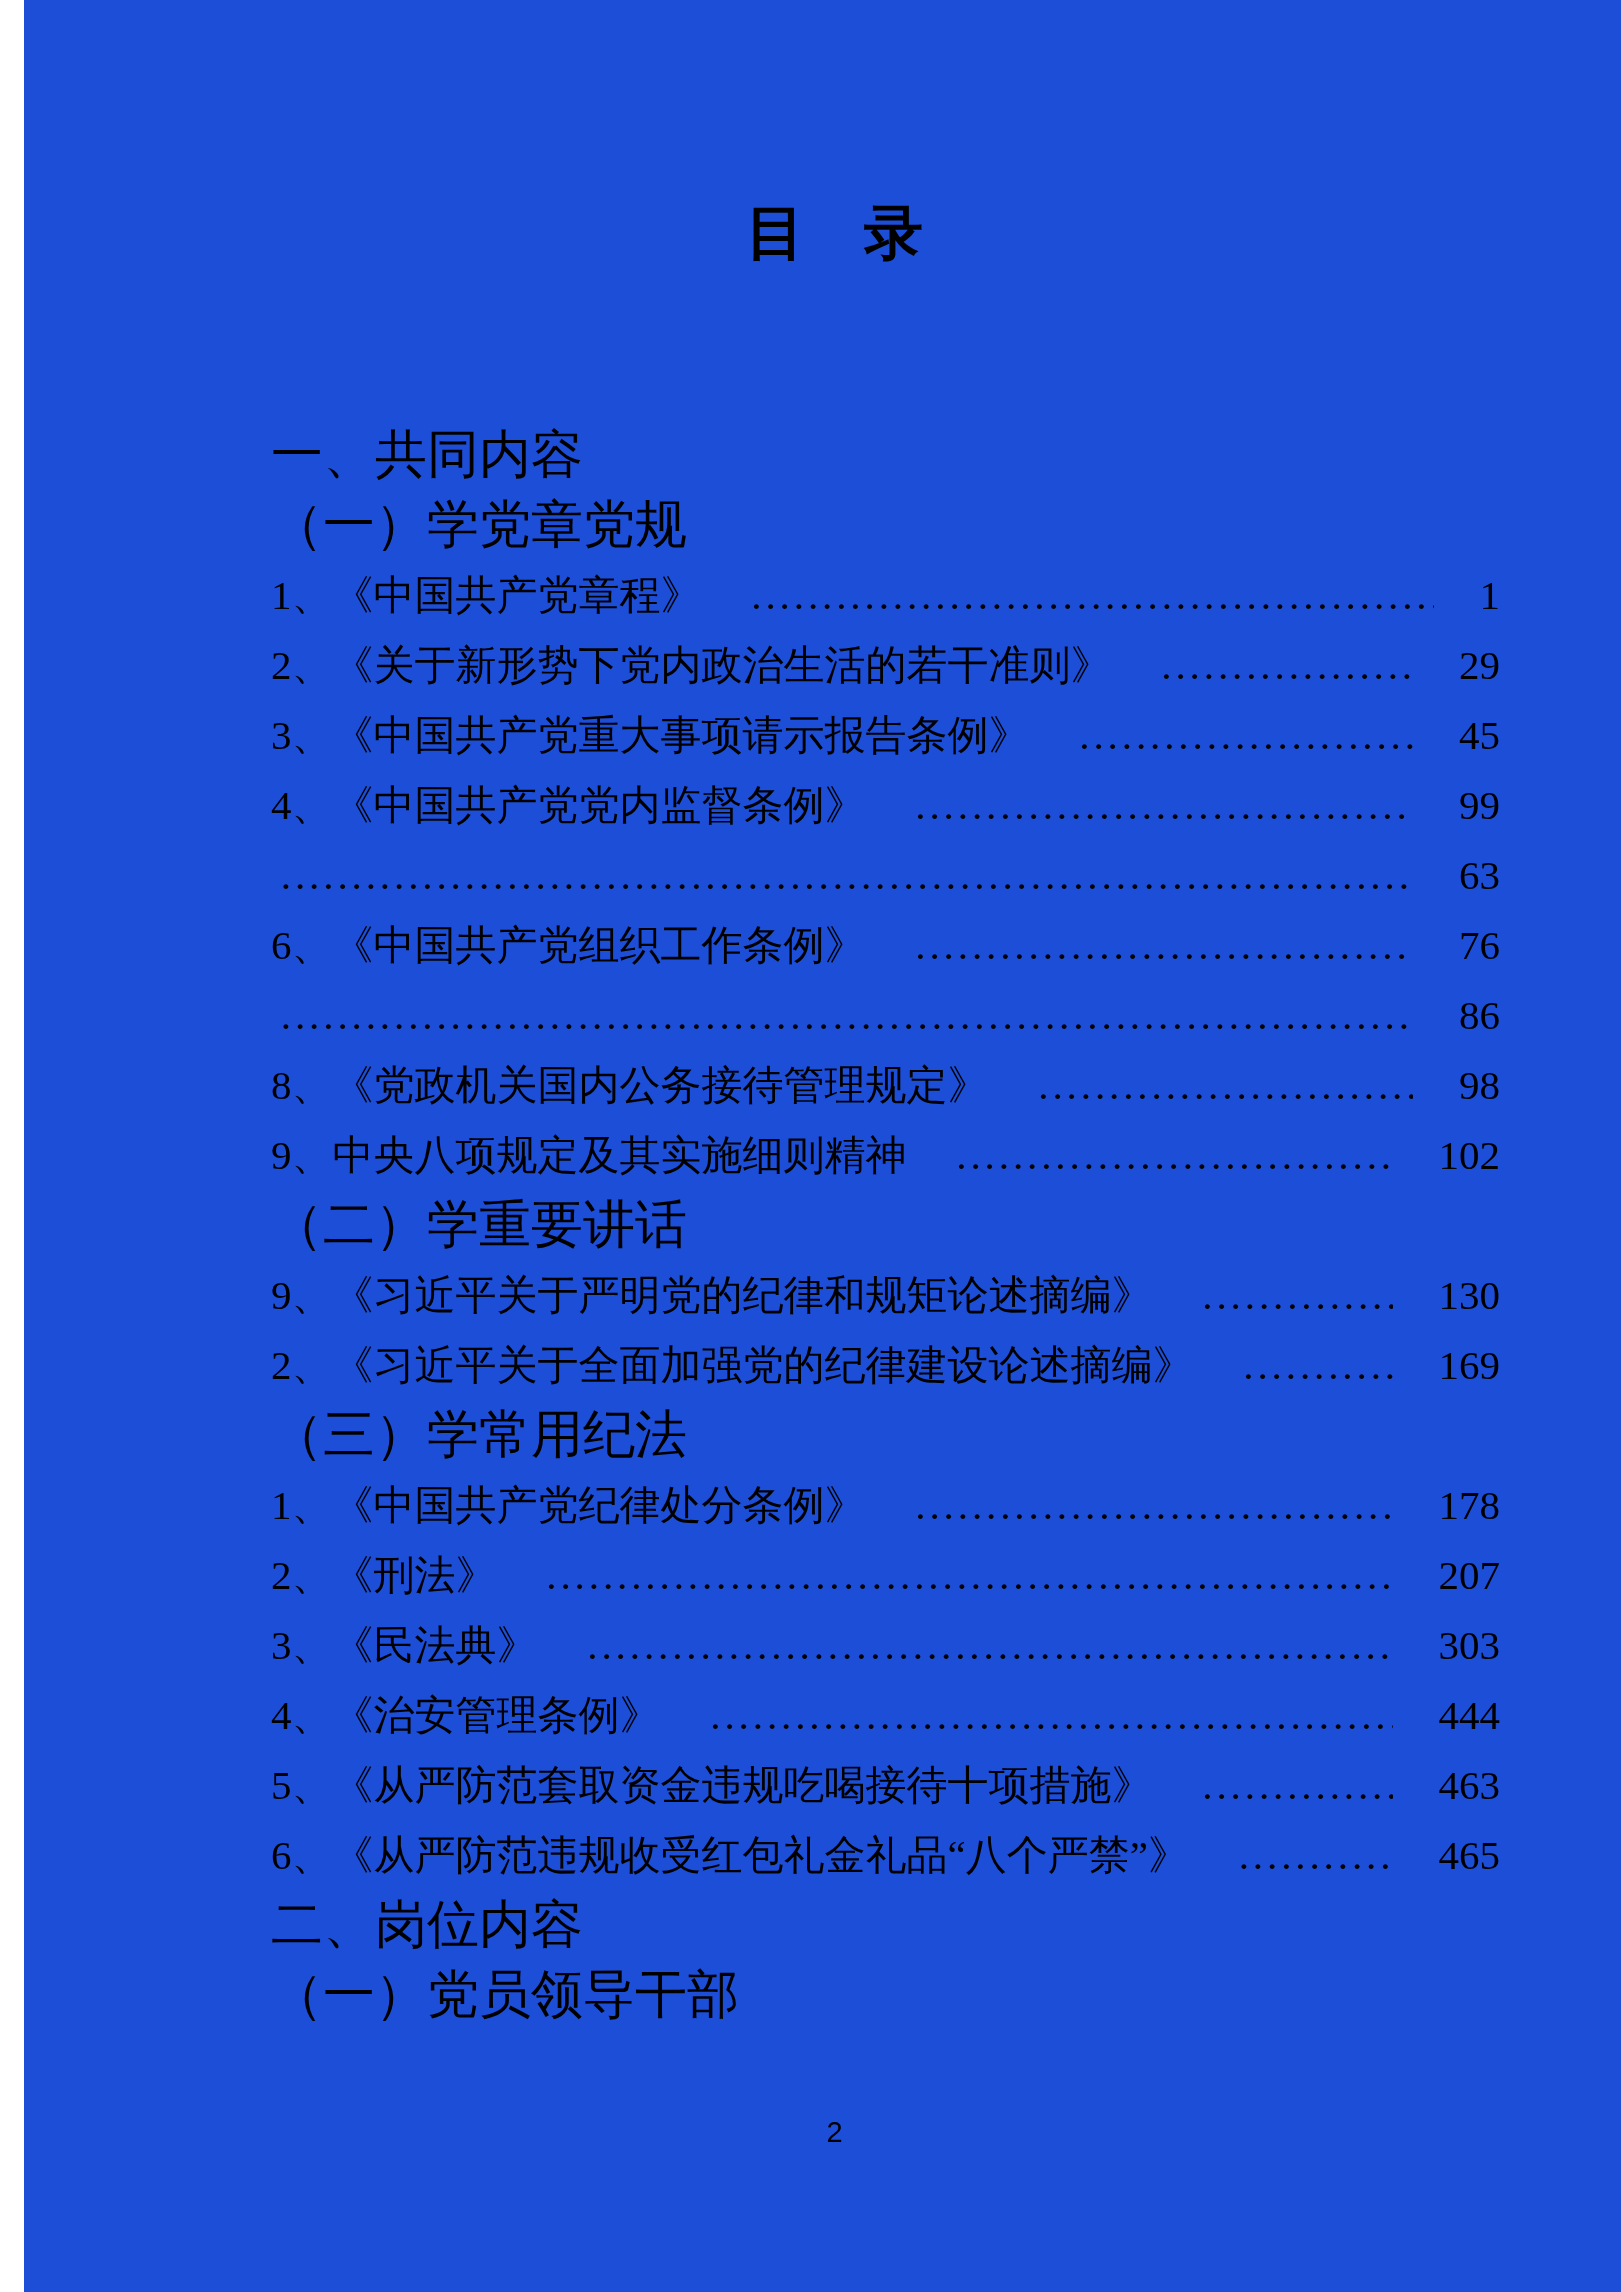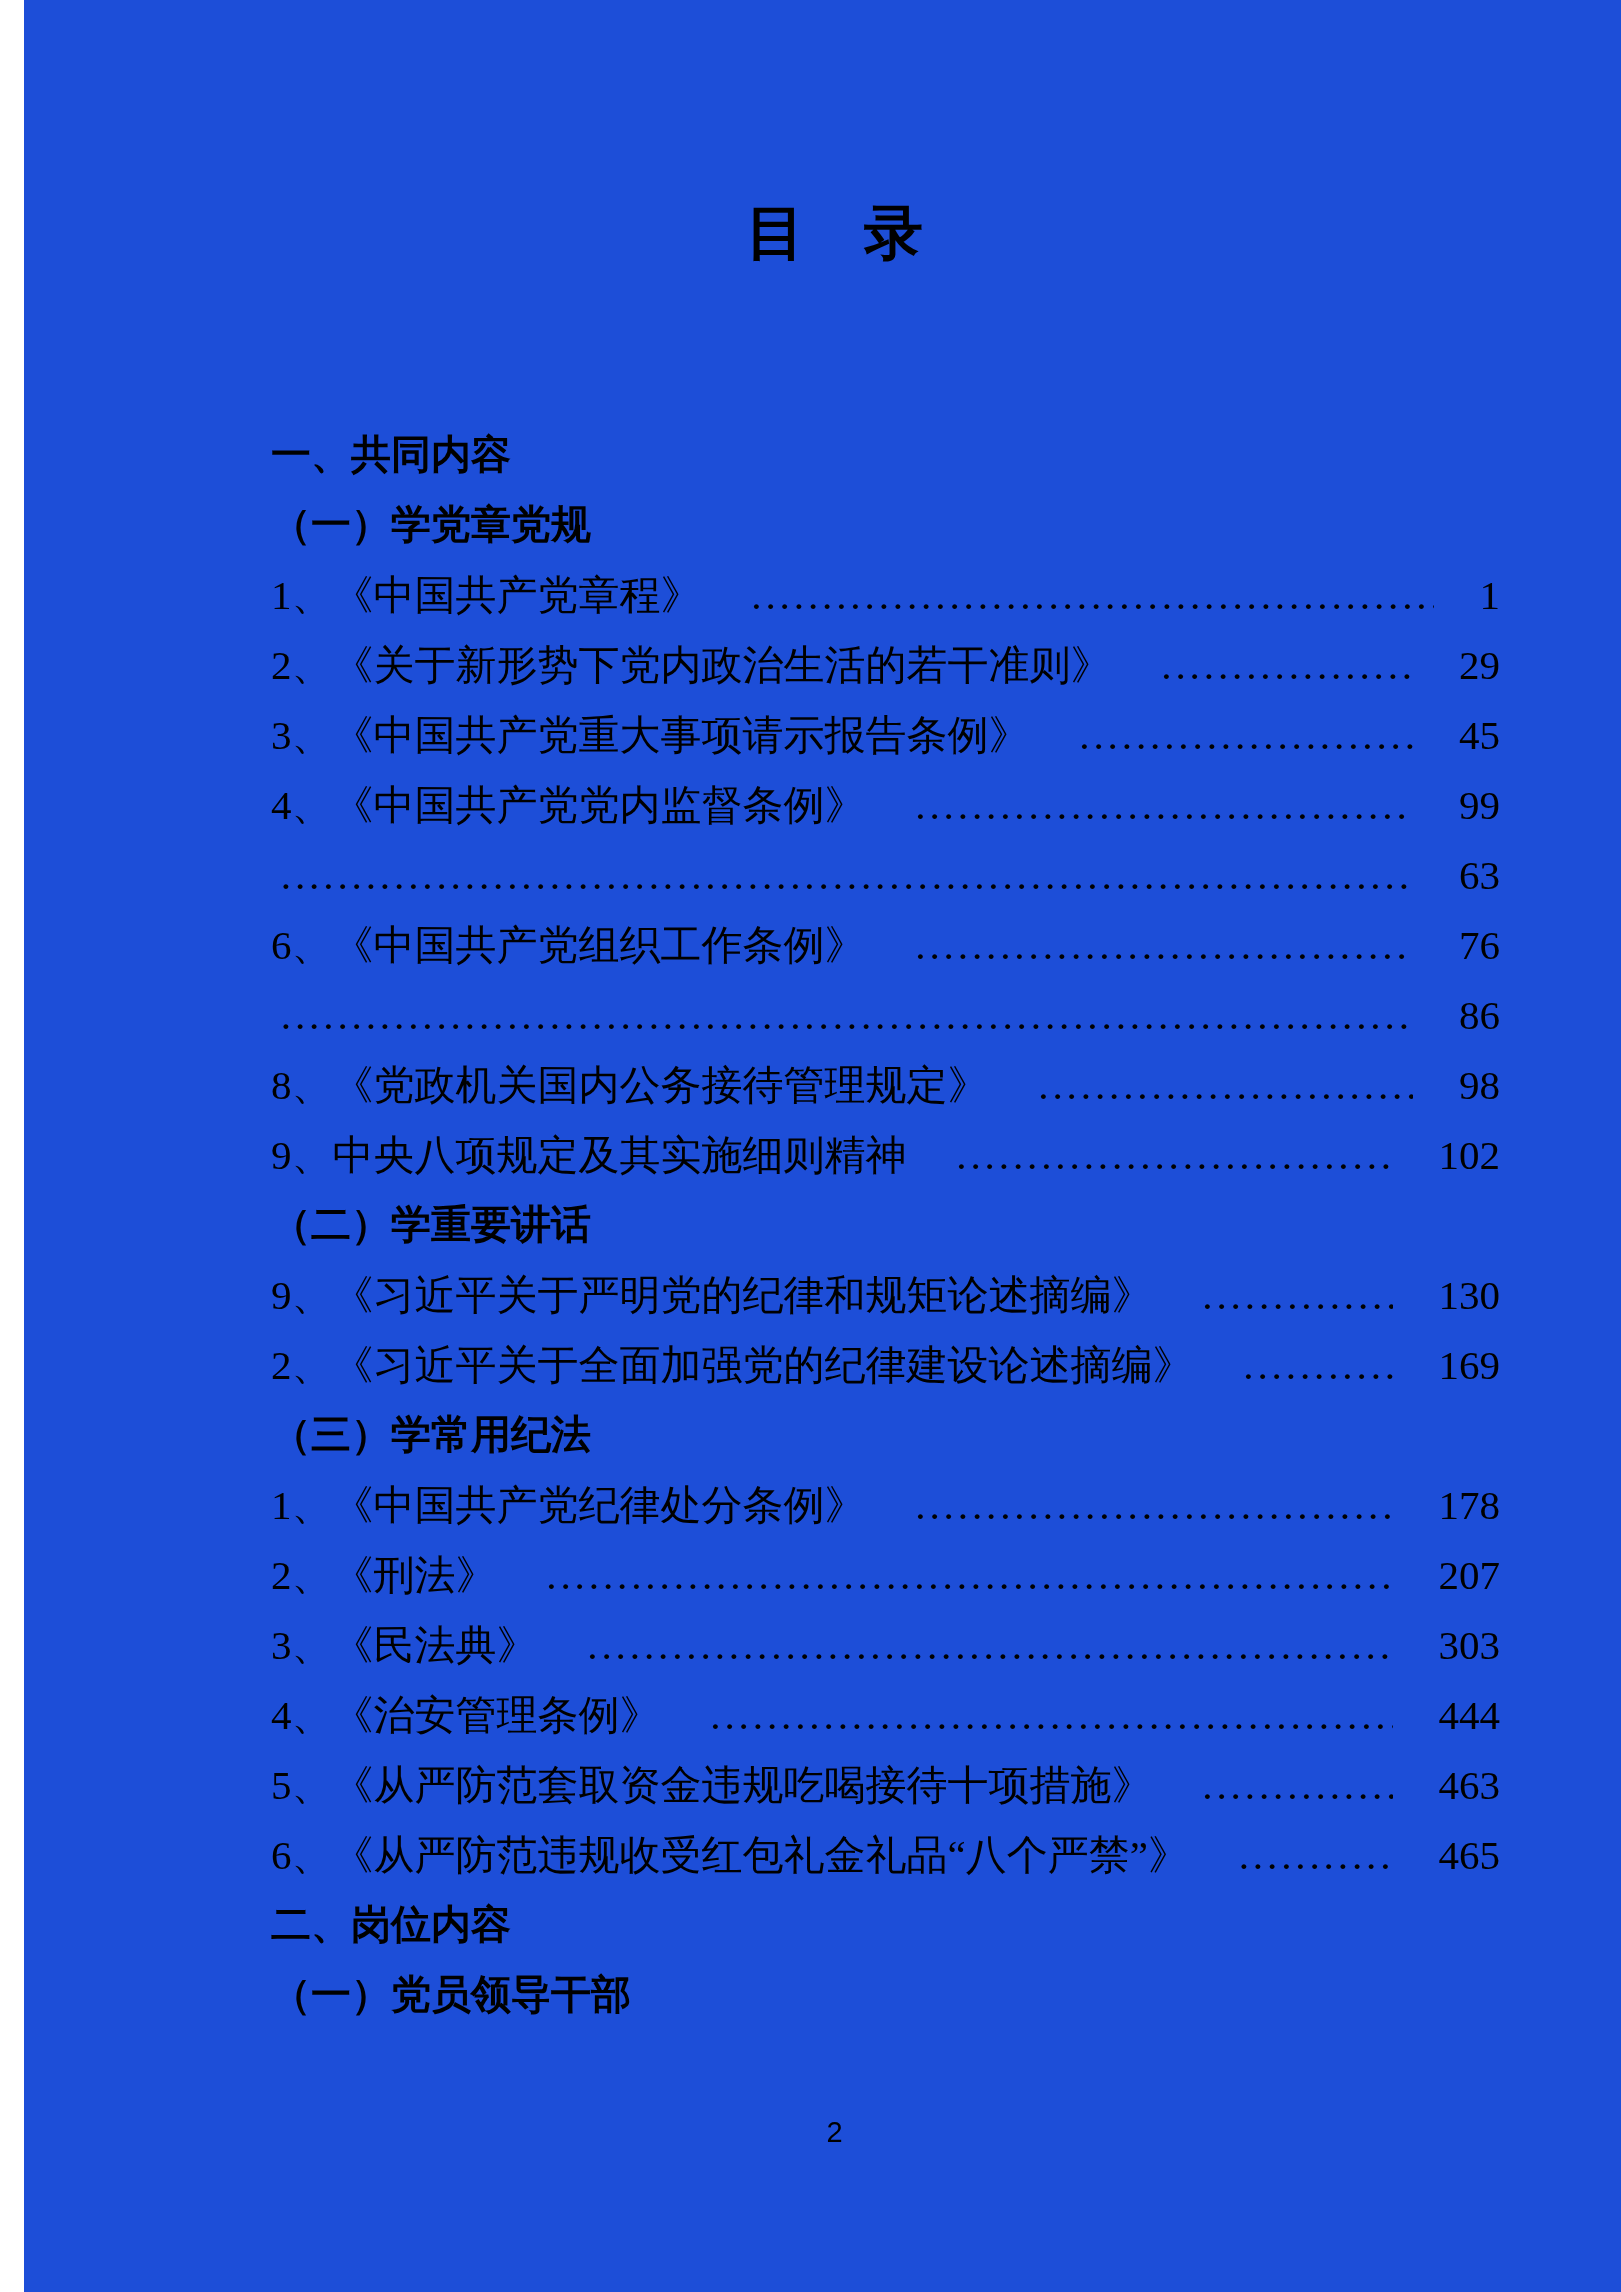--- a/index.html
+++ b/index.html
@@ -37,22 +37,22 @@
     width: 1229px;
   }
   .row {
     display: flex;
     align-items: baseline;
     height: 70px;
     line-height: 70px;
     white-space: nowrap;
   }
   .row.header {
-    font-weight: bold;
-    font-size: 40px;
+    font-weight: normal;
+    font-size: 52px;
   }
   .row.entry {
     font-size: 41px;
     gap: 40px;
   }
   .row .label {
     flex: 0 0 auto;
   }
   .row .dots {
     flex: 1 1 0;

